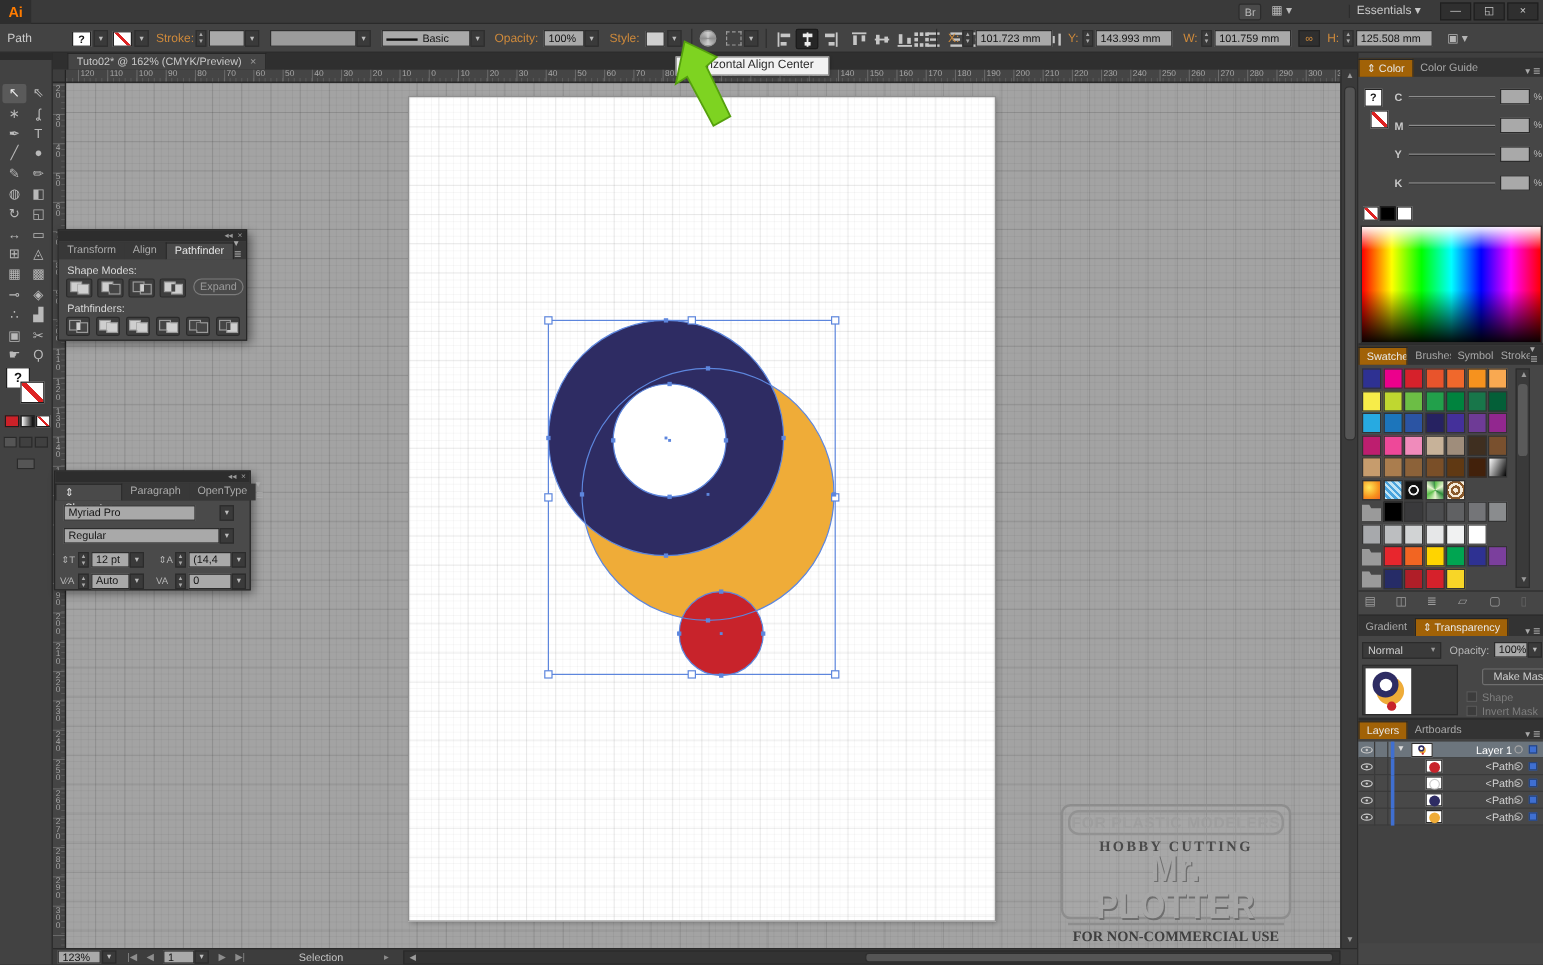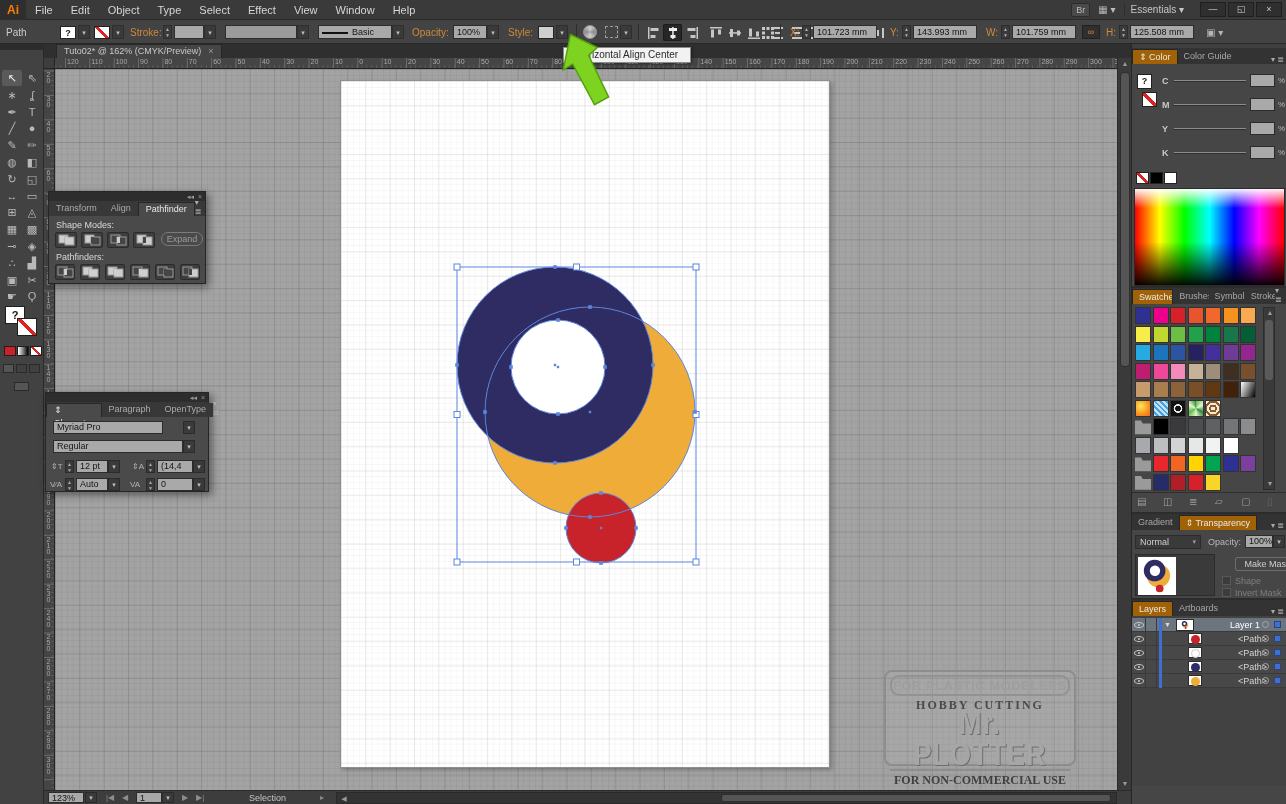--- a/index.html
+++ b/index.html
@@ -5,21 +5,21 @@
   html,body{margin:0;padding:0;background:#222;}
   *{box-sizing:border-box;font-family:"Liberation Sans","DejaVu Sans",sans-serif;}
   #stage{position:relative;width:1286px;height:804px;overflow:hidden;background:#3c3c3c;color:#cfcfcf;font-size:10px;}
   
   #menubar{position:absolute;left:0;top:0;width:1286px;height:20px;background:#3a3a3a;border-bottom:1px solid #2a2a2a;display:flex;align-items:center;}
   .ai-logo{width:26px;height:20px;background:#2e2e2e;color:#ff7c00;font-weight:bold;font-size:12px;text-align:center;line-height:20px;}
   .menu-item{padding:0 9px;line-height:20px;font-size:11px;color:#d6d6d6;cursor:default;}
   .mb-right{margin-left:auto;display:flex;align-items:center;gap:8px;padding-right:4px;}
   .br-btn{background:#4a4a4a;border:1px solid #2c2c2c;color:#bbb;font-size:9px;height:14px;line-height:12px;padding:0 4px;border-radius:2px;}
   .arr-docs{color:#bbb;font-size:10px;}
-  .workspace{color:#c7c7c7;font-size:10px;padding:0 6px;border-left:1px solid #2d2d2d;}
+  .workspace{color:#c7c7c7;font-size:10px;padding:0 6px;border-left:1px solid #2d2d2d;margin-left:39px;}
   .winbtns{display:flex;}
   .winbtn{width:26px;height:15px;background:#2f2f2f;border:1px solid #1f1f1f;color:#c9c9c9;font-size:9px;text-align:center;line-height:13px;margin-left:2px;}
   
   #controlbar{position:absolute;left:0;top:20px;width:1286px;height:24px;background:#434343;border-bottom:1px solid #282828;}
   .cb-lbl{position:absolute;top:7px;font-size:10px;color:#cf8a3b;}
   .cb-txt{position:absolute;top:7px;font-size:10px;color:#cccccc;}
   .cb-box{position:absolute;top:5px;height:14px;background:#a9a9a9;border:1px solid #2e2e2e;color:#151515;font-size:9px;line-height:12px;padding:0 3px;overflow:hidden;white-space:nowrap;}
   .cb-caret{position:absolute;top:5px;width:12px;height:14px;background:#3a3a3a;border:1px solid #2e2e2e;color:#bbb;font-size:7px;text-align:center;line-height:13px;}
   .cb-step{position:absolute;top:5px;width:9px;height:14px;background:#3a3a3a;border:1px solid #2e2e2e;color:#aaa;font-size:5px;line-height:6px;text-align:center;}
   .chip{position:absolute;top:6px;width:16px;height:13px;background:#fff;border:1px solid #222;}
@@ -136,31 +136,20 @@
   #tooltip{position:absolute;left:563px;top:47px;width:128px;height:16px;background:#f2f2f2;border:1px solid #8a8a8a;color:#2b2b2b;font-size:10px;text-align:center;line-height:14px;z-index:55;box-shadow:1px 1px 3px rgba(0,0,0,.4);}
   #green-arrow{position:absolute;left:548px;top:28px;z-index:60;}
 </style>
 </head>
 <body>
 
 <div id="stage">
 
   <div id="menubar">
     <div class="ai-logo">Ai</div>
-    <div id="menu-items" style="display:flex;">
-        <div class="menu-item">File</div>
-        <div class="menu-item">Edit</div>
-        <div class="menu-item">Object</div>
-        <div class="menu-item">Type</div>
-        <div class="menu-item">Select</div>
-        <div class="menu-item">Effect</div>
-        <div class="menu-item">View</div>
-        <div class="menu-item">Window</div>
-        <div class="menu-item">Help</div>
-      </div>
     <div class="mb-right">
       <button class="br-btn">Br</button>
       <span class="arr-docs">▦ ▾</span>
       <span class="workspace"><span>Essentials</span> ▾</span>
       <span class="winbtns">
         <span class="winbtn">—</span>
         <span class="winbtn">◱</span>
         <span class="winbtn">×</span>
       </span>
     </div>

